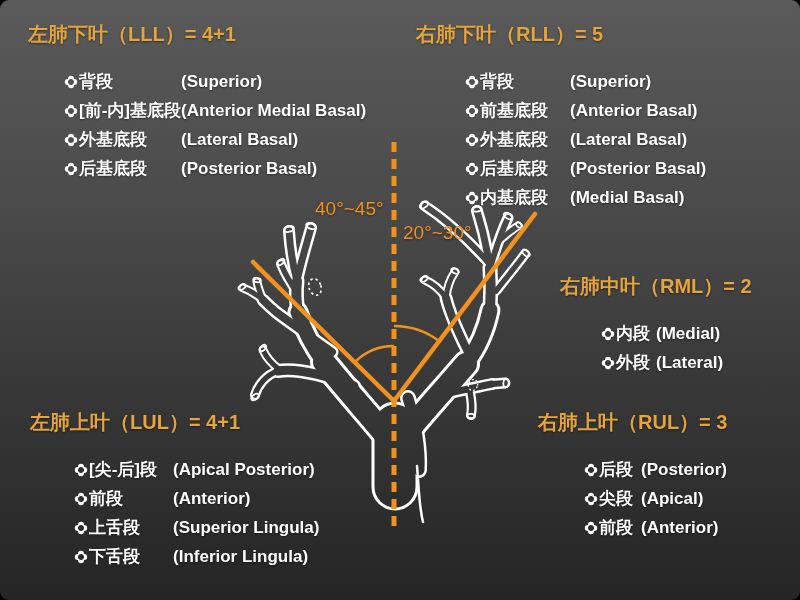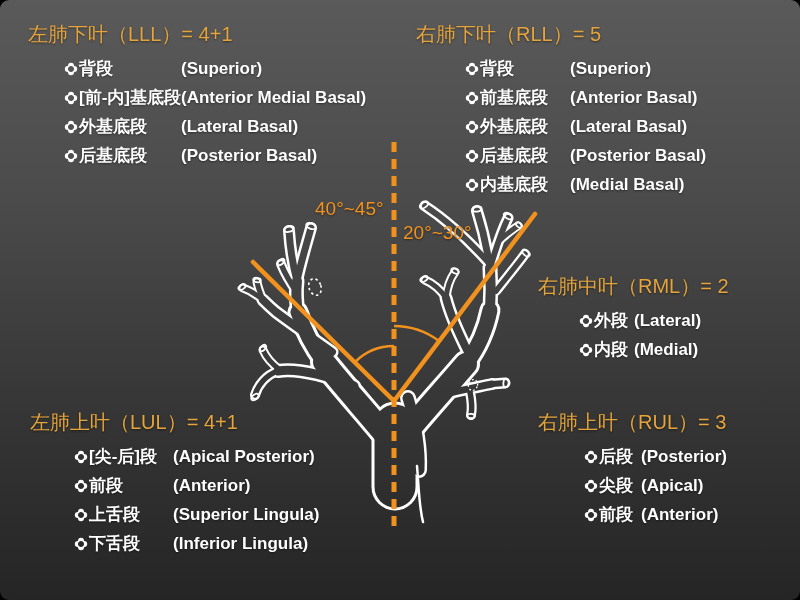--- a/index.html
+++ b/index.html
@@ -7,38 +7,38 @@
     width:800px;height:600px;position:relative;background:#000;
     font-family:"Liberation Sans","DejaVu Sans",sans-serif;overflow:hidden;
   }
   .slide{
     position:absolute;inset:0;border-radius:9px;overflow:hidden;
     background:linear-gradient(180deg,#5A5A5A 0%,#4B4B4B 33%,#373737 66%,#252525 100%);
   }
   svg.tree{position:absolute;left:0;top:0;width:800px;height:600px;}
   .sec{position:absolute;}
   .sec-title{
-    font-size:20px;font-weight:normal;color:#E5A43C;white-space:nowrap;line-height:24px;
+    font-size:20px;font-weight:bold;color:#E5A43C;white-space:nowrap;line-height:24px;
     text-shadow:0 1px 2px rgba(0,0,0,.45);
   }
-  .rows{margin-top:8px;}
+  .rows{margin-top:21px;}
   .row{
     display:flex;align-items:center;height:29px;color:#FFFFFF;
     font-size:17px;font-weight:bold;white-space:nowrap;
     text-shadow:0 1px 2px rgba(0,0,0,.45);
   }
   .bullet{position:relative;width:17px;height:17px;flex:0 0 17px;display:inline-block;}
   .bullet::before{
     content:"";position:absolute;left:5.5px;top:5.5px;width:6px;height:6px;border-radius:50%;
     box-shadow:3.2px 0 0 #fff,-3.2px 0 0 #fff,0 3.2px 0 #fff,0 -3.2px 0 #fff;
   }
   .term{display:inline-block;}
   #sec-lll{left:28px;top:22px}  #sec-lll .rows{padding-left:34px} #sec-lll .term{min-width:102px}
   #sec-rll{left:416px;top:22px} #sec-rll .rows{padding-left:47px} #sec-rll .term{min-width:90px}
-  #sec-rml{left:538px;top:274px}#sec-rml .rows{padding-left:39px} #sec-rml .term{min-width:40px}
+  #sec-rml{left:560px;top:274px}#sec-rml .rows{padding-left:39px} #sec-rml .term{min-width:40px}
   #sec-lul{left:30px;top:410px} #sec-lul .rows{padding-left:42px} #sec-lul .term{min-width:84px}
   #sec-rul{left:538px;top:410px}#sec-rul .rows{padding-left:44px} #sec-rul .term{min-width:42px}
   .angle{
     position:absolute;font-size:19px;font-weight:normal;color:#F2921E;white-space:nowrap;
     text-shadow:0 1px 2px rgba(0,0,0,.45);
   }
   #angle-left{left:315px;top:198px}
   #angle-right{left:403px;top:222px}
 </style>
 </head>
@@ -234,28 +234,28 @@
         <span class="en">(Medial Basal)</span>
       </div>
     </div>
   </div>
 
   <div class="sec" id="sec-rml">
     <div class="sec-title">右肺中叶（RML）= 2</div>
     <div class="rows">
       <div class="row">
         <span class="bullet"></span>
+        <span class="term">内段</span>
+        <span class="en">(Medial)</span>
+      </div>
+      <div class="row">
+        <span class="bullet"></span>
         <span class="term">外段</span>
         <span class="en">(Lateral)</span>
       </div>
-      <div class="row">
-        <span class="bullet"></span>
-        <span class="term">内段</span>
-        <span class="en">(Medial)</span>
-      </div>
     </div>
   </div>
 
   <div class="sec" id="sec-lul">
     <div class="sec-title">左肺上叶（LUL）= 4+1</div>
     <div class="rows">
       <div class="row">
         <span class="bullet"></span>
         <span class="term">[尖-后]段</span>
         <span class="en">(Apical Posterior)</span>

